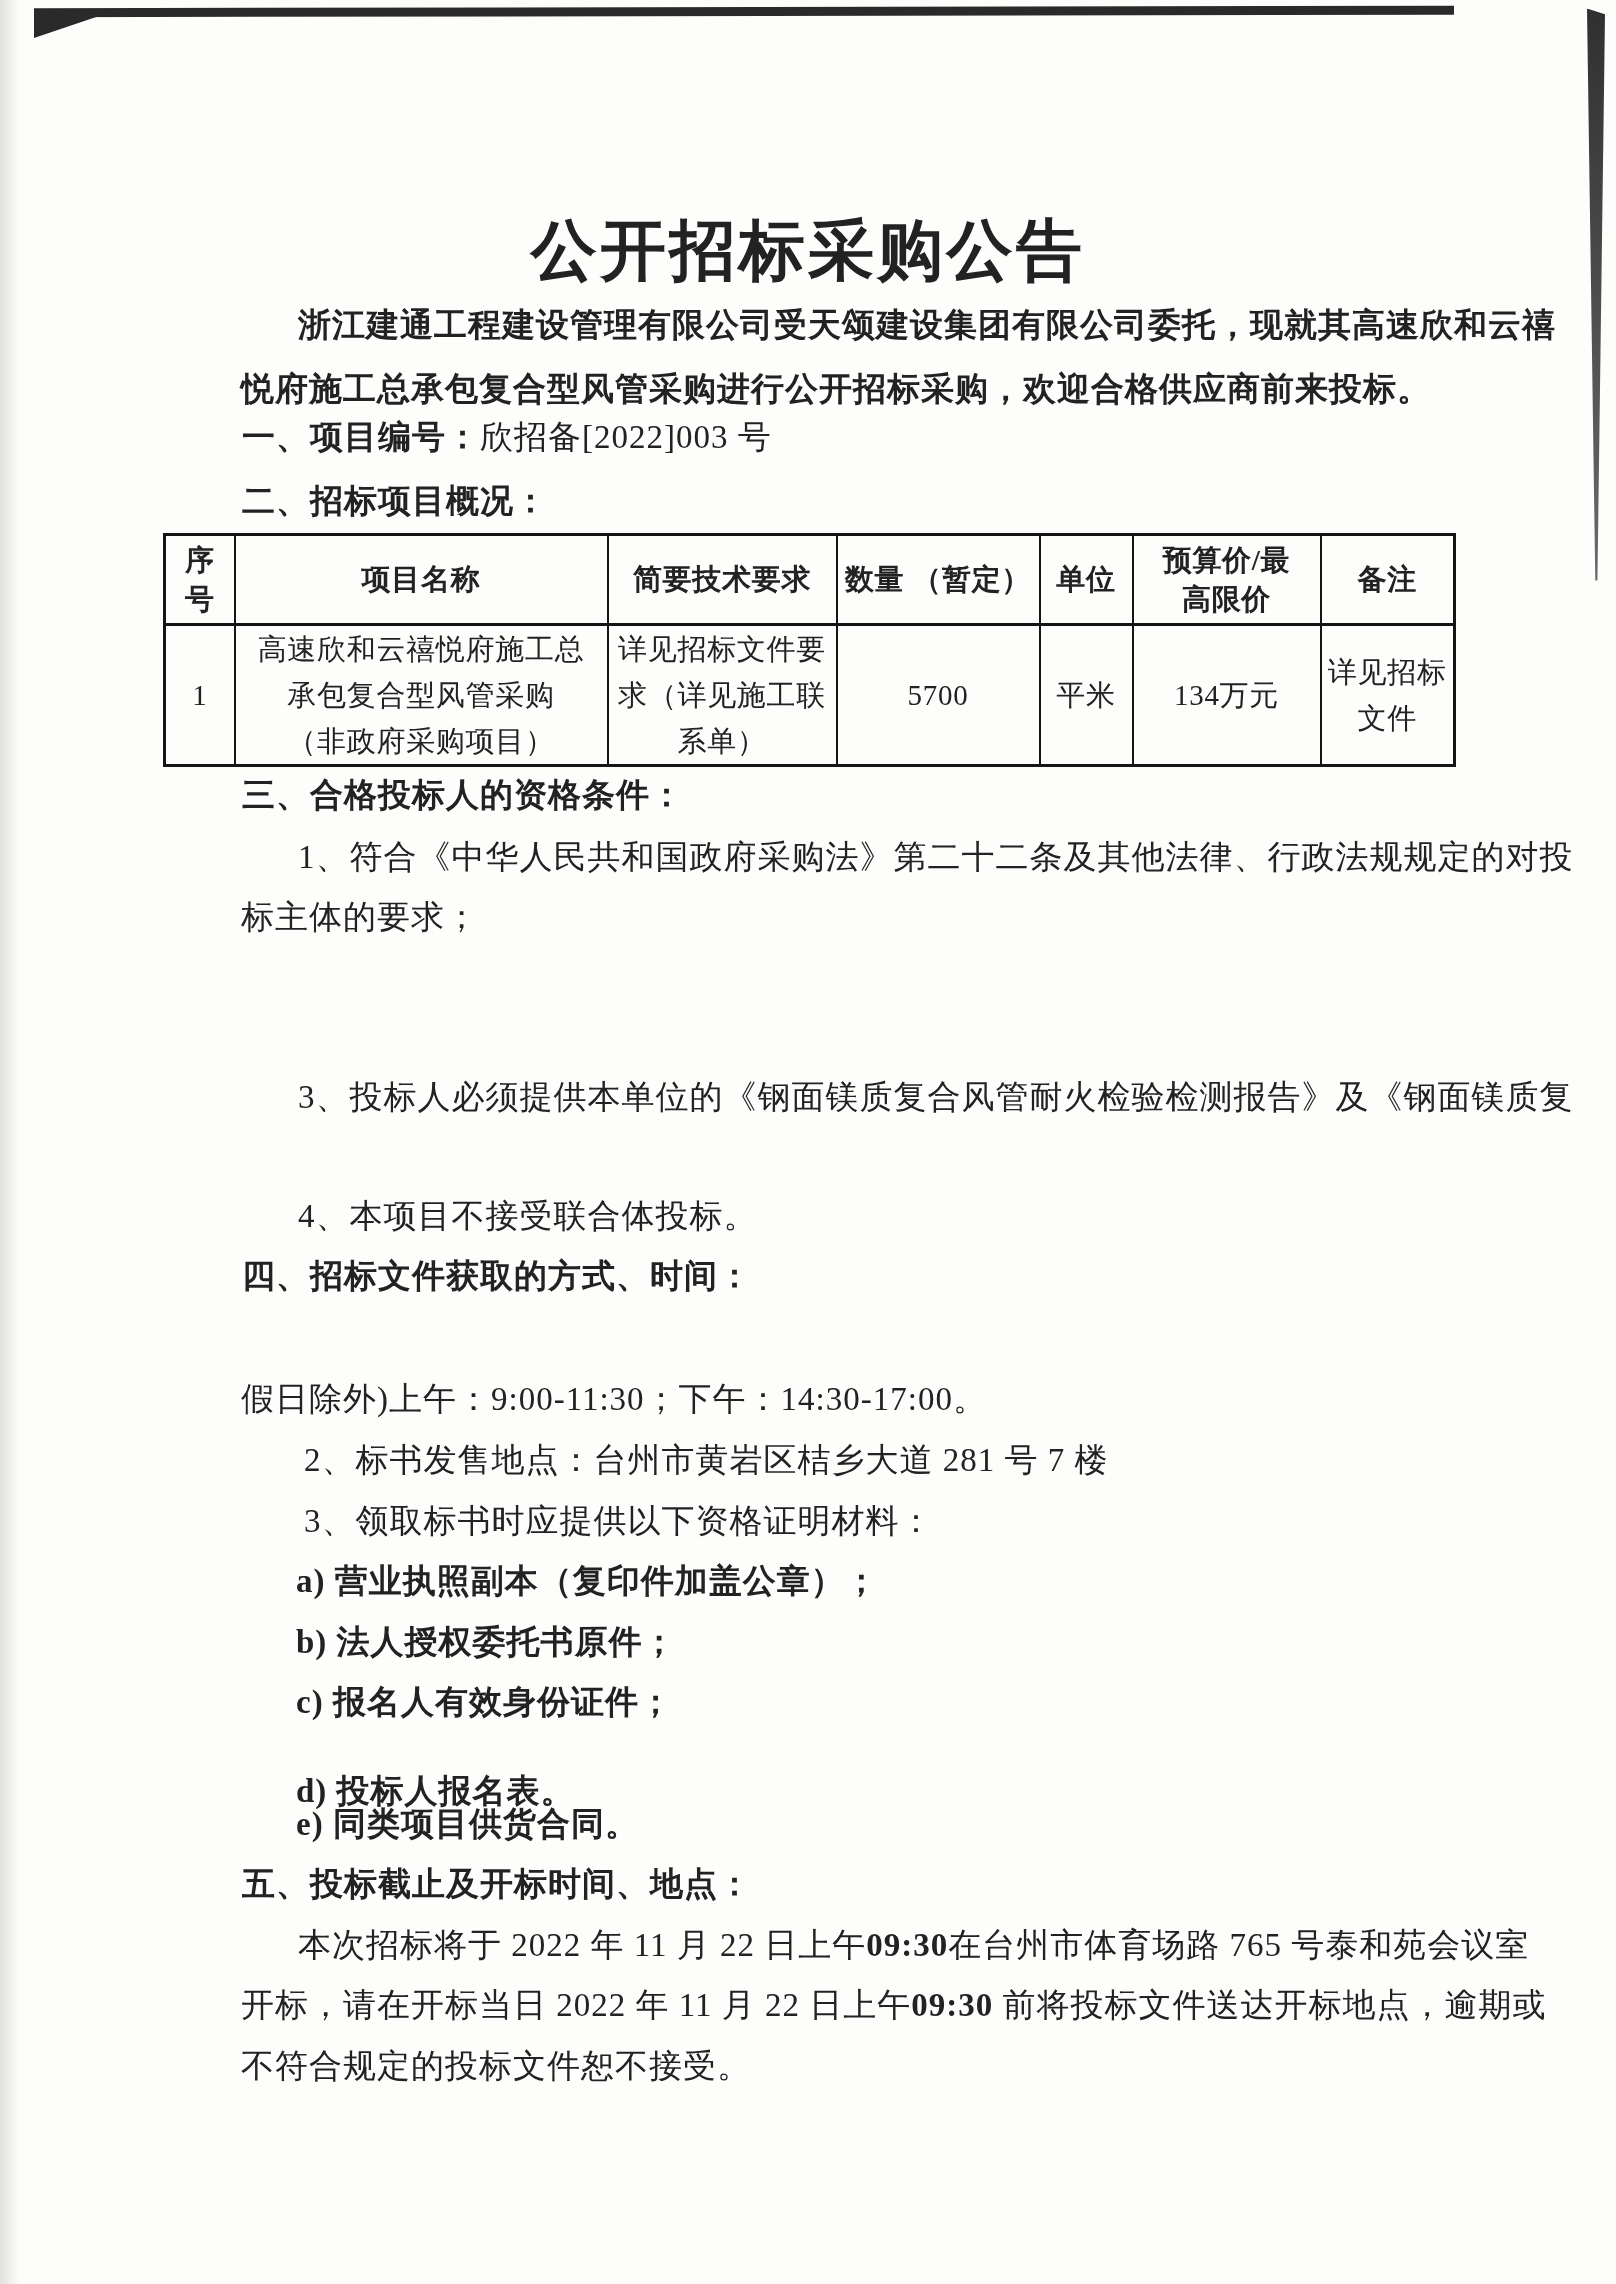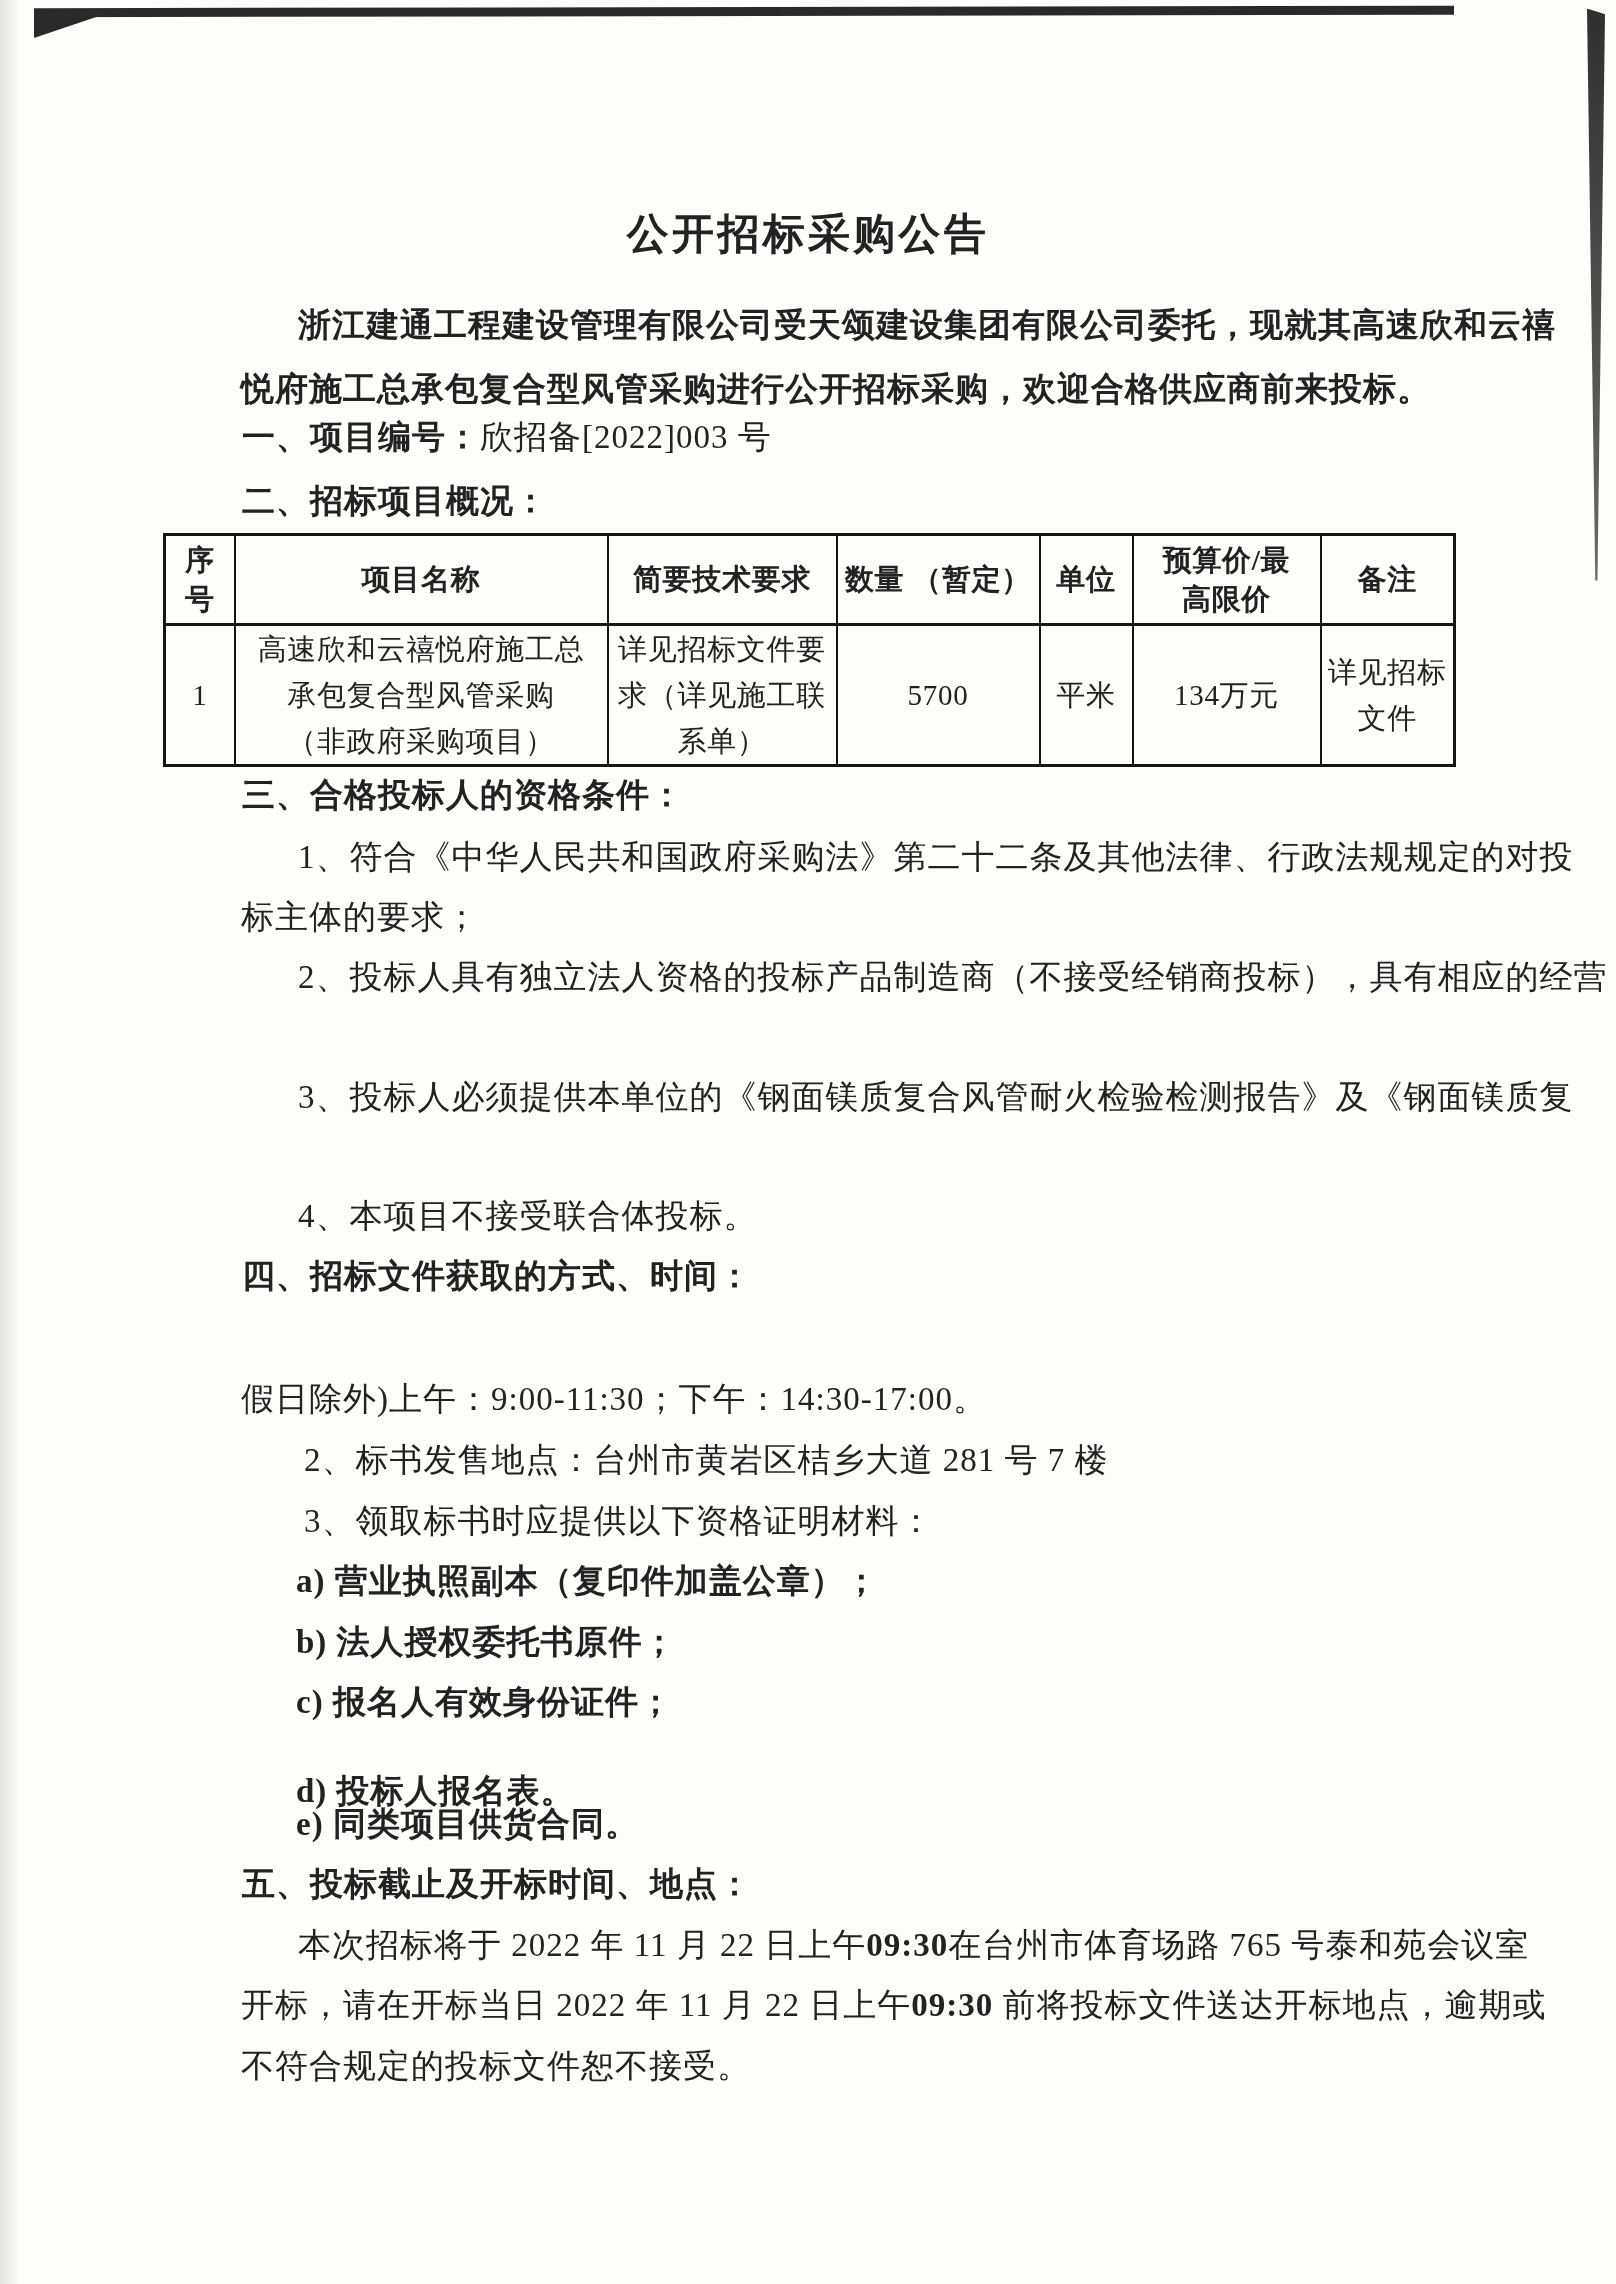--- a/index.html
+++ b/index.html
@@ -20,21 +20,21 @@
     background:linear-gradient(90deg, rgba(110,110,110,.20), rgba(110,110,110,0));}
   .art-topline{position:absolute;left:34px;top:6.5px;width:1420px;height:8.5px;
     background:var(--artifact);transform:rotate(-0.10deg);}
   .art-topblob{position:absolute;left:34px;top:11.7px;width:0;height:0;
     border-top:26px solid var(--artifact);border-right:77px solid transparent;}
   .art-wedge{position:absolute;left:1587px;top:8.5px;width:18px;height:572px;
     background:linear-gradient(#303030,#6a6a6a);
     clip-path:polygon(0% 0%,100% 1%,58% 100%,46% 100%);}
   
   .title{position:absolute;top:206px;left:0;width:100%;text-align:center;
-    font-size:42px;font-weight:bold;letter-spacing:3.3px;}
+    font-size:66px;font-weight:bold;letter-spacing:3.3px;}
   .ln{position:absolute;font-size:33px;line-height:47px;white-space:nowrap;letter-spacing:1px;}
   .b{font-weight:bold;}
   
   .tbl{position:absolute;left:163px;top:533px;width:1289px;height:225px;
     border-collapse:collapse;table-layout:fixed;border:3.9px solid #151515;}
   .tbl td{border:2px solid #151515;text-align:center;vertical-align:middle;
     font-size:29px;white-space:pre-line;padding:0;letter-spacing:0.7px;}
   .tbl tr.hdr td{font-weight:bold;line-height:39px;border-bottom-width:3.9px;}
   .tbl tr.data td{line-height:46px;}
 </style>
@@ -94,21 +94,20 @@
       <td>134万元</td>
       <td>详见招标
 文件</td>
     </tr>
   </tbody>
     </table>
 
   <div class="ln b" style="top:772px;left:242px;">三、合格投标人的资格条件：</div>
   <div class="ln" style="top:834px;left:298px;">1、符合《中华人民共和国政府采购法》第二十二条及其他法律、行政法规规定的对投</div>
   <div class="ln" style="top:894px;left:241px;">标主体的要求；</div>
-  <div class="ln" style="top:954px;left:298px;">2、投标人具有独立法人资格的投标产品制造商（不接受经销商投标），具有相应的经营</div>
   <div class="ln" style="top:1074px;left:298px;">3、投标人必须提供本单位的《钢面镁质复合风管耐火检验检测报告》及《钢面镁质复</div>
   <div class="ln" style="top:1193px;left:298px;">4、本项目不接受联合体投标。</div>
 
   <div class="ln b" style="top:1253px;left:242px;">四、招标文件获取的方式、时间：</div>
   <div class="ln" style="top:1376px;left:241px;">假日除外)上午：9:00-11:30；下午：14:30-17:00。</div>
   <div class="ln" style="top:1437px;left:304px;">2、标书发售地点：台州市黄岩区桔乡大道 281 号 7 楼</div>
   <div class="ln" style="top:1498px;left:304px;">3、领取标书时应提供以下资格证明材料：</div>
 
   <div class="ln b" style="top:1558px;left:296px;">a) 营业执照副本（复印件加盖公章）；</div>
   <div class="ln b" style="top:1619px;left:296px;">b) 法人授权委托书原件；</div>

